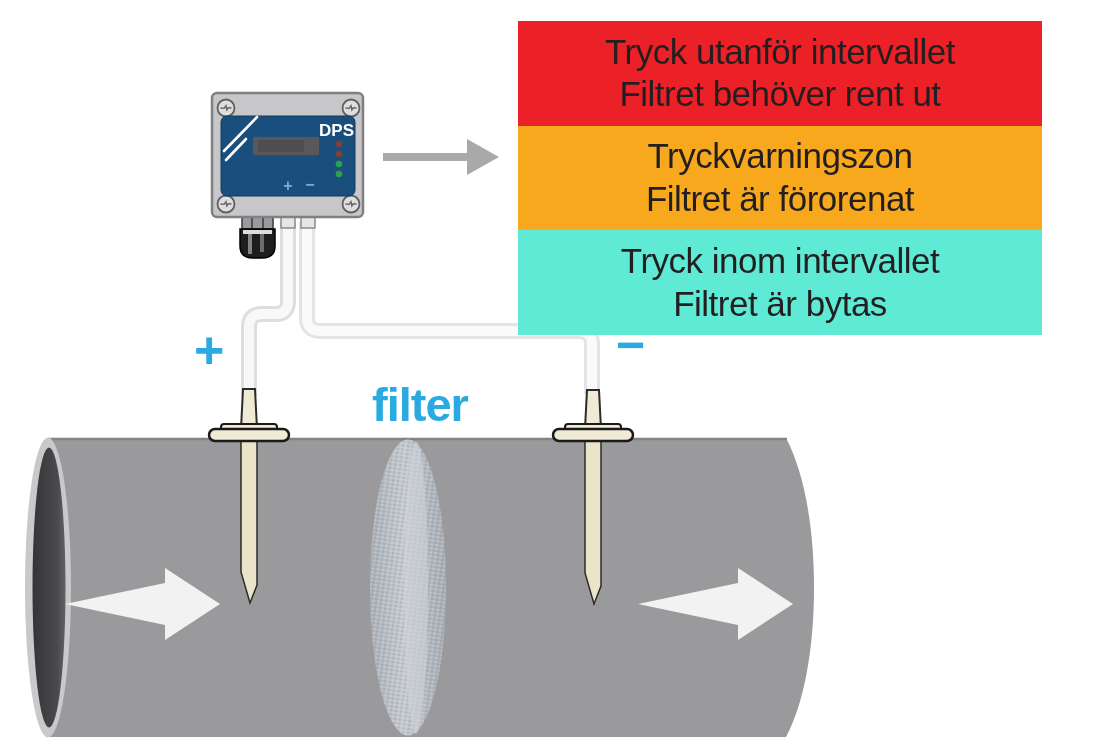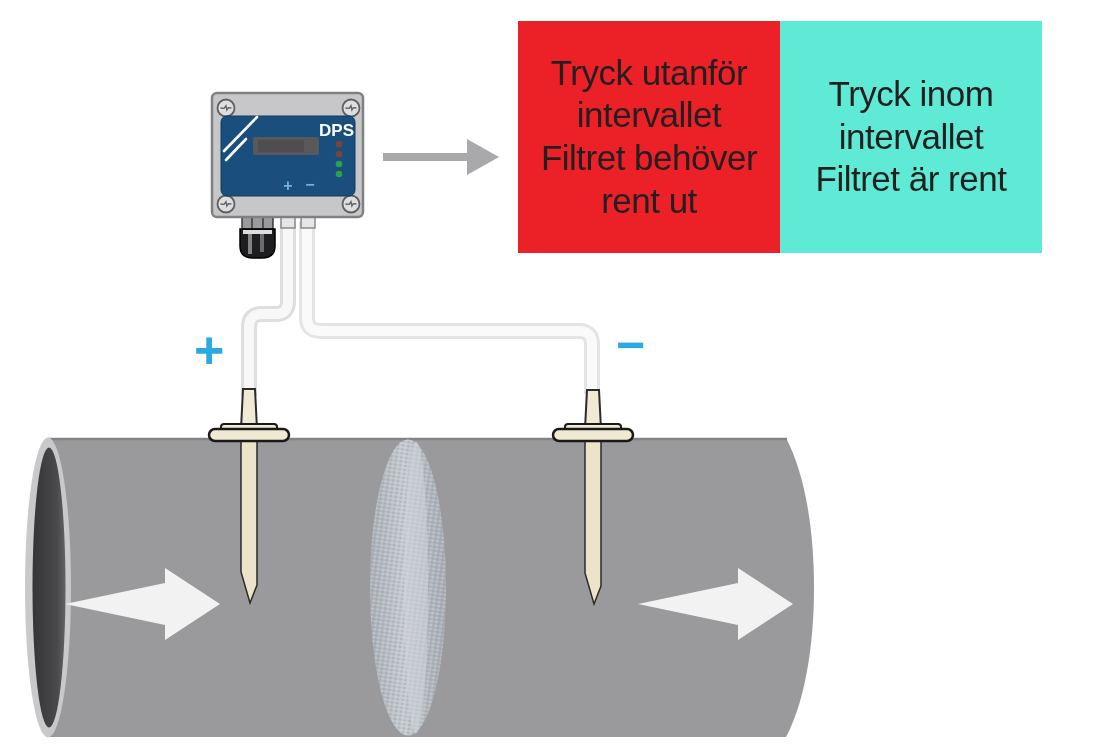--- a/index.html
+++ b/index.html
@@ -7,22 +7,22 @@
     position:relative;
     width:1100px;height:750px;
     background:#ffffff;
     overflow:hidden;
     font-family:"Liberation Sans", sans-serif;
   }
   svg text{font-family:"Liberation Sans", sans-serif;}
 
   
   .legend{
-    position:absolute;left:518px;top:21px;width:524px;height:232px;
-    display:flex;flex-direction:row;
+    position:absolute;left:518px;top:21px;width:524px;height:314px;
+    display:flex;flex-direction:column;
   }
   .band{
     flex:1 1 0;
     display:flex;flex-direction:column;justify-content:center;align-items:center;
     color:#231f20;font-size:35px;line-height:1.22;text-align:center;
     letter-spacing:-0.5px;
   }
   .band-alarm{background:#ec2127;}
   .band-warning{background:#f7a81c;}
   .band-ok{background:#5eead4;}
@@ -166,22 +166,27 @@
       <rect x="383" y="153" width="86" height="8"></rect>
       <polygon points="467,139 467,175 499,157"></polygon>
     </g>
   </svg>
 
   <div class="legend">
     <div class="band band-alarm">
       <div>Tryck utanför intervallet</div>
       <div>Filtret behöver rent ut</div>
     </div>
+    <div class="band band-warning">
+      <div>Tryckvarningszon</div>
+      <div>Filtret är förorenat</div>
+    </div>
     <div class="band band-ok">
       <div>Tryck inom intervallet</div>
-      <div>Filtret är rent</div>
+      <div>Filtret är bytas</div>
     </div>
   </div>
 
   <div class="blue-label lbl-plus">+</div>
   <div class="blue-label lbl-minus">−</div>
+  <div class="blue-label lbl-filter">filter</div>
 
 </div>
 
 </body></html>

